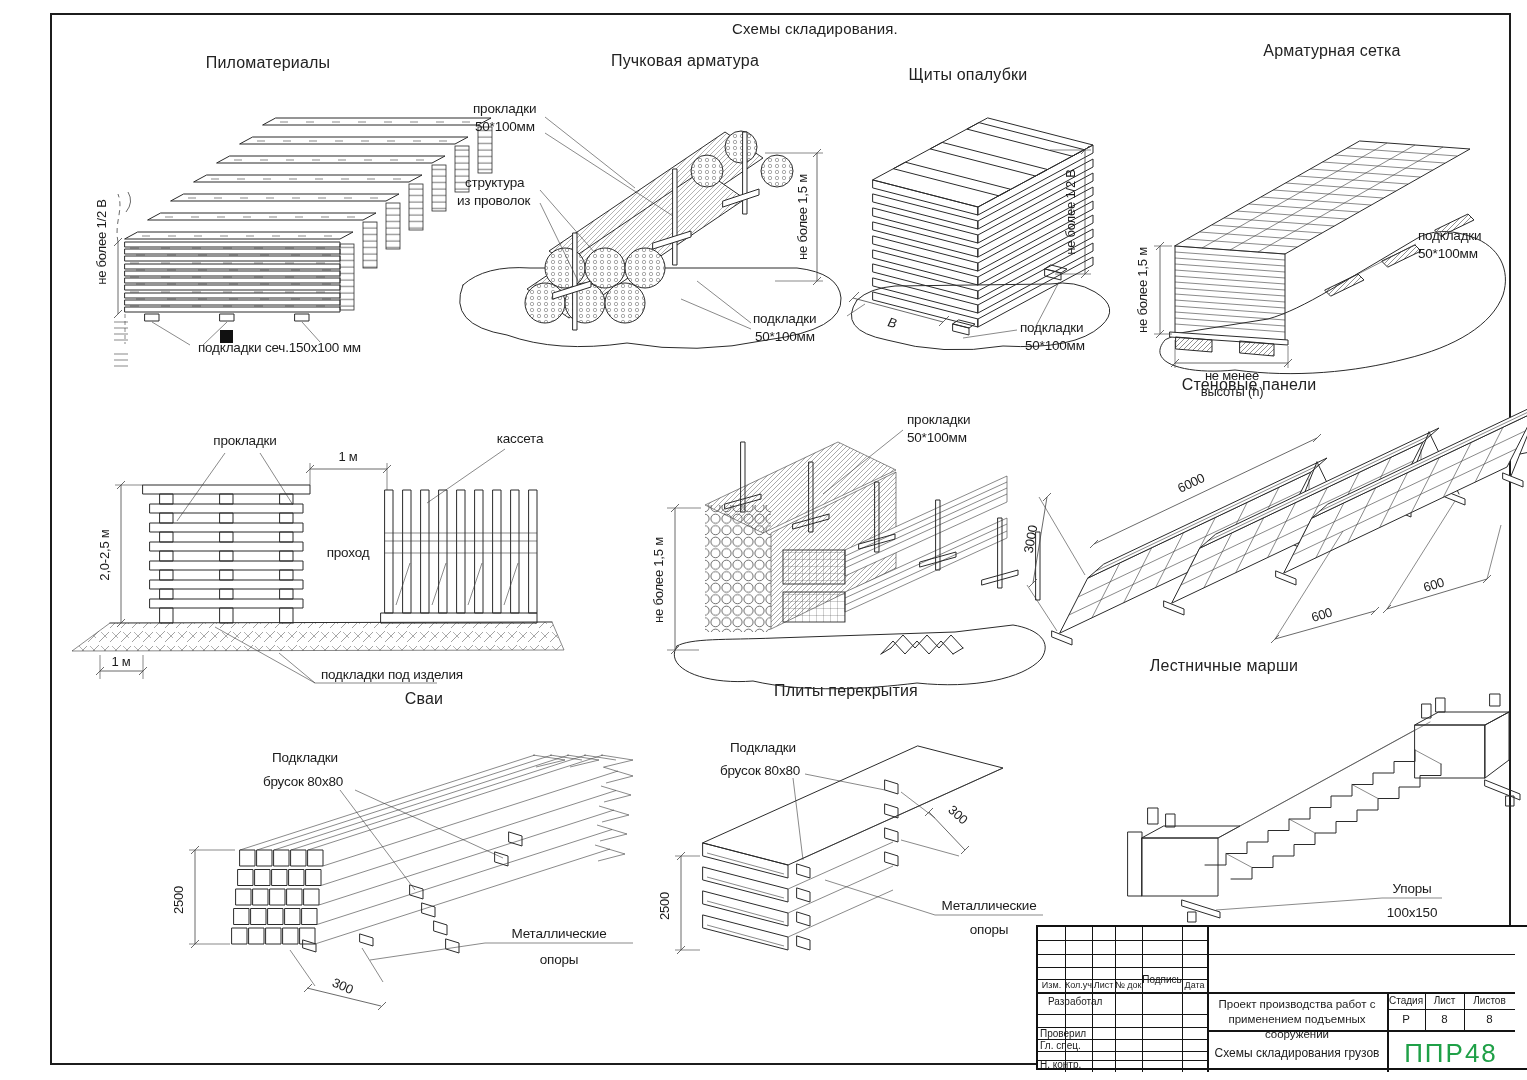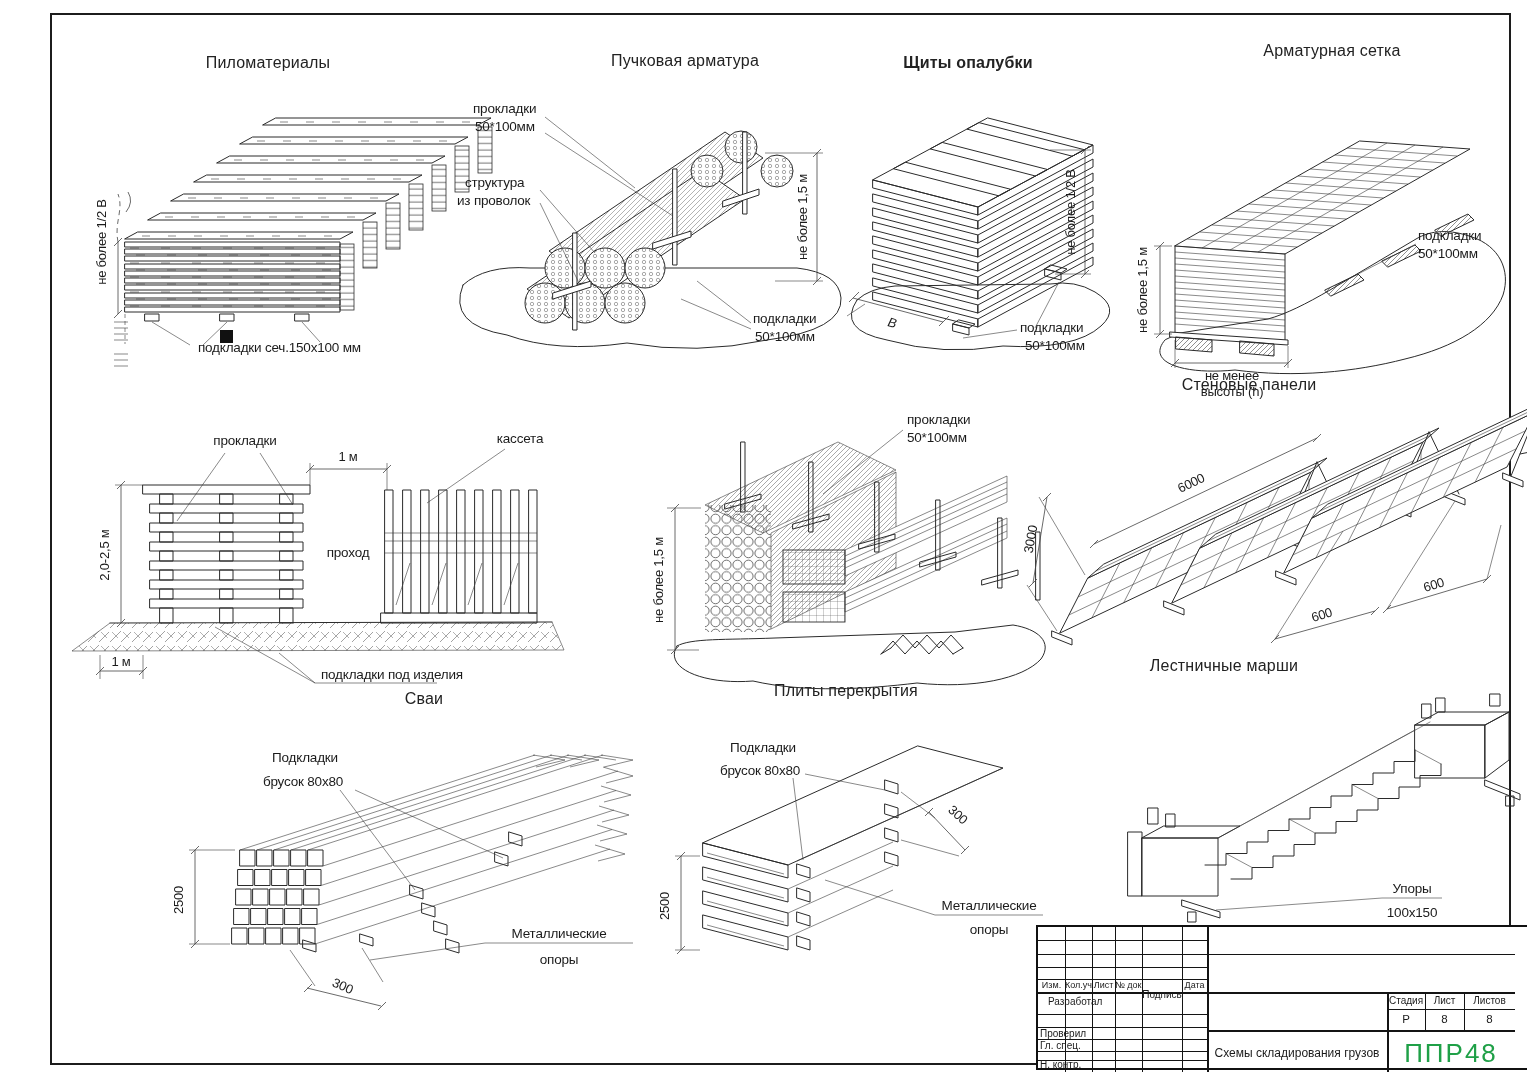--- a/index.html
+++ b/index.html
@@ -23,23 +23,24 @@
   #tb .rowlbl{position:absolute;font-size:10px;text-align:left;padding-left:2px;white-space:nowrap;}
   #tb .big{font-size:11.5px;}
   #tb #logo{font-size:26px;font-weight:normal;letter-spacing:2px;}
 </style>
 </head>
 <body>
 
 <div id="sheet">
   <div id="frame"></div>
 
+  <div class="h small" style="left:615px;top:20px;width:400px;">Схемы складирования.</div>
   <div class="h" style="left:143px;top:54px;width:250px;">Пиломатериалы</div>
   <div class="h" style="left:535px;top:52px;width:300px;">Пучковая арматура</div>
-  <div class="h" style="left:843px;top:54px;width:250px;font-weight:bold;">Щиты опалубки</div>
+  <div class="h" style="left:843px;top:66px;width:250px;">Щиты опалубки</div>
   <div class="h" style="left:1207px;top:42px;width:250px;">Арматурная сетка</div>
   <div class="h" style="left:1124px;top:376px;width:250px;">Стеновые панели</div>
   <div class="h" style="left:349px;top:690px;width:150px;text-align:center;">Сваи</div>
   <div class="h" style="left:746px;top:682px;width:200px;">Плиты перекрытия</div>
   <div class="h" style="left:1124px;top:657px;width:200px;">Лестничные марши</div>
 
   <svg style="left:70px;top:82px;" width="430" height="275" viewBox="0 0 430 275">
     <defs>
         <pattern id="a-sl" width="8" height="6.5" patternUnits="userSpaceOnUse">
           <path d="M0,3H8" stroke="#2b2b2b" stroke-width="0.7"></path>
@@ -719,28 +720,32 @@
       <div class="hl" style="top:124px;width:169px;"></div>
     <div class="hl" style="top:133px;width:169px;"></div>
     <div class="hl" style="top:27px;left:169px;width:308px;"></div>
     <div class="hl" style="top:82px;left:349px;width:128px;"></div>
     <div class="hl" style="top:103px;left:169px;width:308px;height:2px;"></div>
 
     <div class="cell" style="left:0;top:53px;width:27px;">Изм.</div>
     <div class="cell" style="left:27px;top:53px;width:27px;">Кол.уч.</div>
     <div class="cell" style="left:54px;top:53px;width:23px;">Лист</div>
     <div class="cell" style="left:77px;top:53px;width:27px;">№ док.</div>
-    <div class="cell" style="left:104px;top:62px;width:40px;font-size:10px;">Подпись</div>
+    <div class="cell" style="left:104px;top:47px;width:40px;font-size:10px;">Подпись</div>
     <div class="cell" style="left:144px;top:53px;width:25px;">Дата</div>
 
     <div class="rowlbl" style="left:0;top:69px;width:78px;margin-left:8px;">Разработал</div>
     <div class="rowlbl" style="left:0;top:101px;width:78px;">Проверил</div>
     <div class="rowlbl" style="left:0;top:113px;width:78px;">Гл. спец.</div>
     <div class="rowlbl" style="left:0;top:132px;width:78px;">Н. контр.</div>
 
+    <div class="cell big" style="left:172px;top:70px;width:174px;white-space:normal;line-height:1.3;">
+      <div>Проект производства работ с</div>
+      <div>применением подъемных сооружений</div>
+    </div>
 
     <div class="cell" style="left:349px;top:68px;width:38px;font-size:10px;">Стадия</div>
     <div class="cell" style="left:387px;top:68px;width:39px;font-size:10px;">Лист</div>
     <div class="cell" style="left:426px;top:68px;width:51px;font-size:10px;">Листов</div>
     <div class="cell big" style="left:349px;top:86px;width:38px;">Р</div>
     <div class="cell big" style="left:387px;top:86px;width:39px;">8</div>
     <div class="cell big" style="left:426px;top:86px;width:51px;">8</div>
 
     <div class="cell" style="left:172px;top:119px;width:174px;font-size:12px;">Схемы складирования грузов</div>
     <div class="cell" id="logo" style="left:349px;top:111px;width:128px;color:#1fa047;">ППР48</div>

